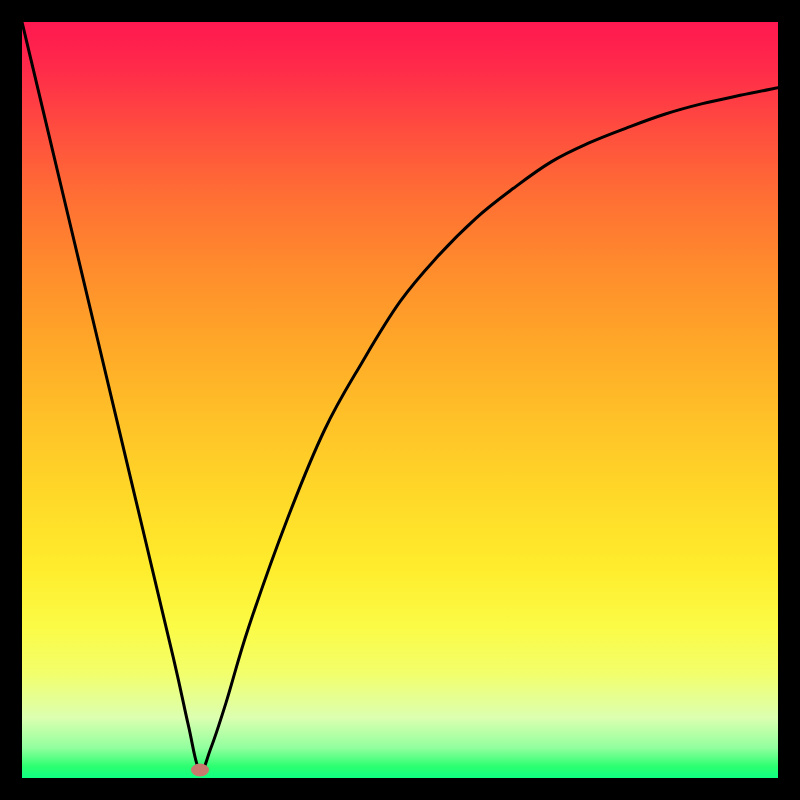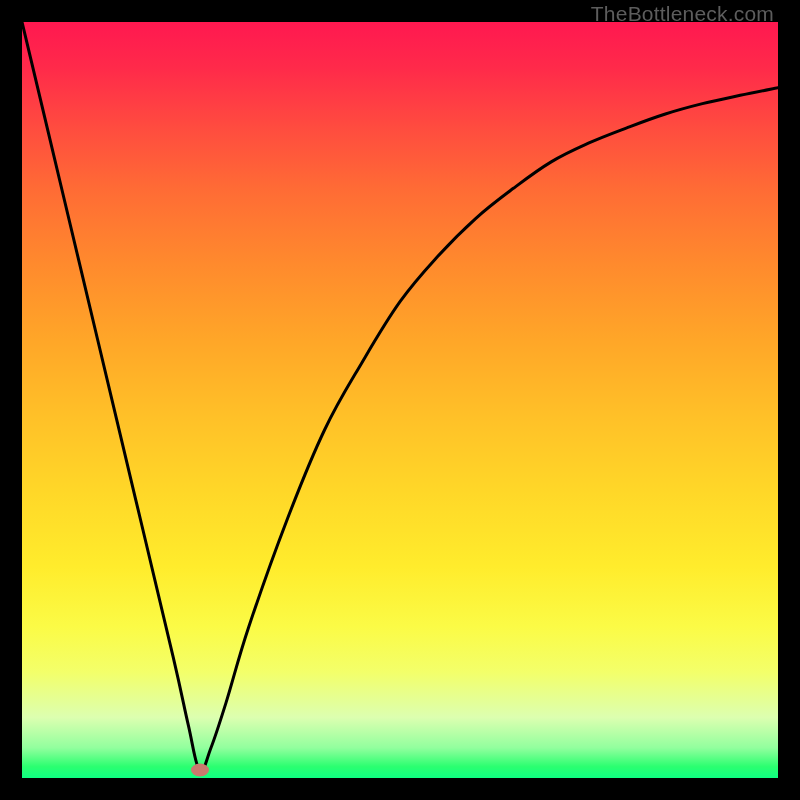--- a/index.html
+++ b/index.html
@@ -80,14 +80,13 @@
   <div class="outer-frame"></div>
 
   <div class="plot-area">
     <div class="gradient-bg"></div>
     <svg class="curve-svg" viewBox="0 0 756 756" preserveAspectRatio="none">
       <path fill="none" stroke="#000" stroke-width="3" stroke-linecap="round" stroke-linejoin="round" d="M 0 0 C 6.804 28.5768, 24.192000000000004 101.60639999999998, 37.800000000000004 158.76 C 51.408 215.9136, 61.99200000000001 260.36640000000006, 75.60000000000001 317.52000000000004 C 89.20800000000001 374.6736, 99.79199999999999 419.12640000000005, 113.39999999999999 476.28000000000003 C 127.008 533.4336000000001, 141.67440000000002 594.216, 151.20000000000002 635.04 C 160.72560000000001 675.8639999999999, 161.5572 682.668, 166.32 703.08 C 171.0828 723.4920000000001, 173.5776 744.3576, 177.66 748.44 C 181.7424 752.5224000000001, 184.2372 738.0072, 189 725.76 C 193.7628 713.5128, 197.316 702.1727999999999, 204.12 680.4 C 210.924 658.6272, 215.9136 637.4592, 226.79999999999998 604.8 C 237.68639999999996 572.1407999999999, 250.99199999999996 534.3408, 264.59999999999997 498.96 C 278.20799999999997 463.5792, 288.79200000000003 436.8168, 302.40000000000003 408.24 C 316.00800000000004 379.6632, 326.592 363.3336, 340.2 340.2 C 353.808 317.0664, 364.392 298.77119999999996, 378 279.71999999999997 C 391.608 260.6688, 402.192 249.3288, 415.8 234.36 C 429.408 219.39120000000003, 439.99199999999996 208.80720000000008, 453.59999999999997 196.56000000000006 C 467.20799999999997 184.31280000000004, 477.79200000000003 176.52599999999995, 491.40000000000003 166.31999999999994 C 505.00800000000004 156.11399999999992, 515.592 148.0248, 529.1999999999999 139.86 C 542.8079999999999 131.69520000000003, 553.3919999999999 127.08360000000003, 567 120.96000000000004 C 580.6080000000001 114.83640000000004, 591.192 111.01104000000004, 604.8000000000001 105.84000000000003 C 618.4080000000001 100.66896000000003, 628.9920000000001 96.58655999999998, 642.6 92.23199999999997 C 656.208 87.87743999999996, 666.792 85.05000000000003, 680.4 81.64800000000002 C 694.0079999999999 78.24600000000002, 704.5919999999999 76.18968, 718.1999999999999 73.332 C 731.808 70.47431999999999, 749.196 67.13280000000003, 756 65.77200000000005"></path>
     </svg>
     <div class="marker" style="left: 177.66px; top: 748.44px; background: rgb(201, 122, 110);"></div>
   </div>
 
-  <div class="attribution">TheBottleneck.com</div>
 </div>
 
 </body></html>

